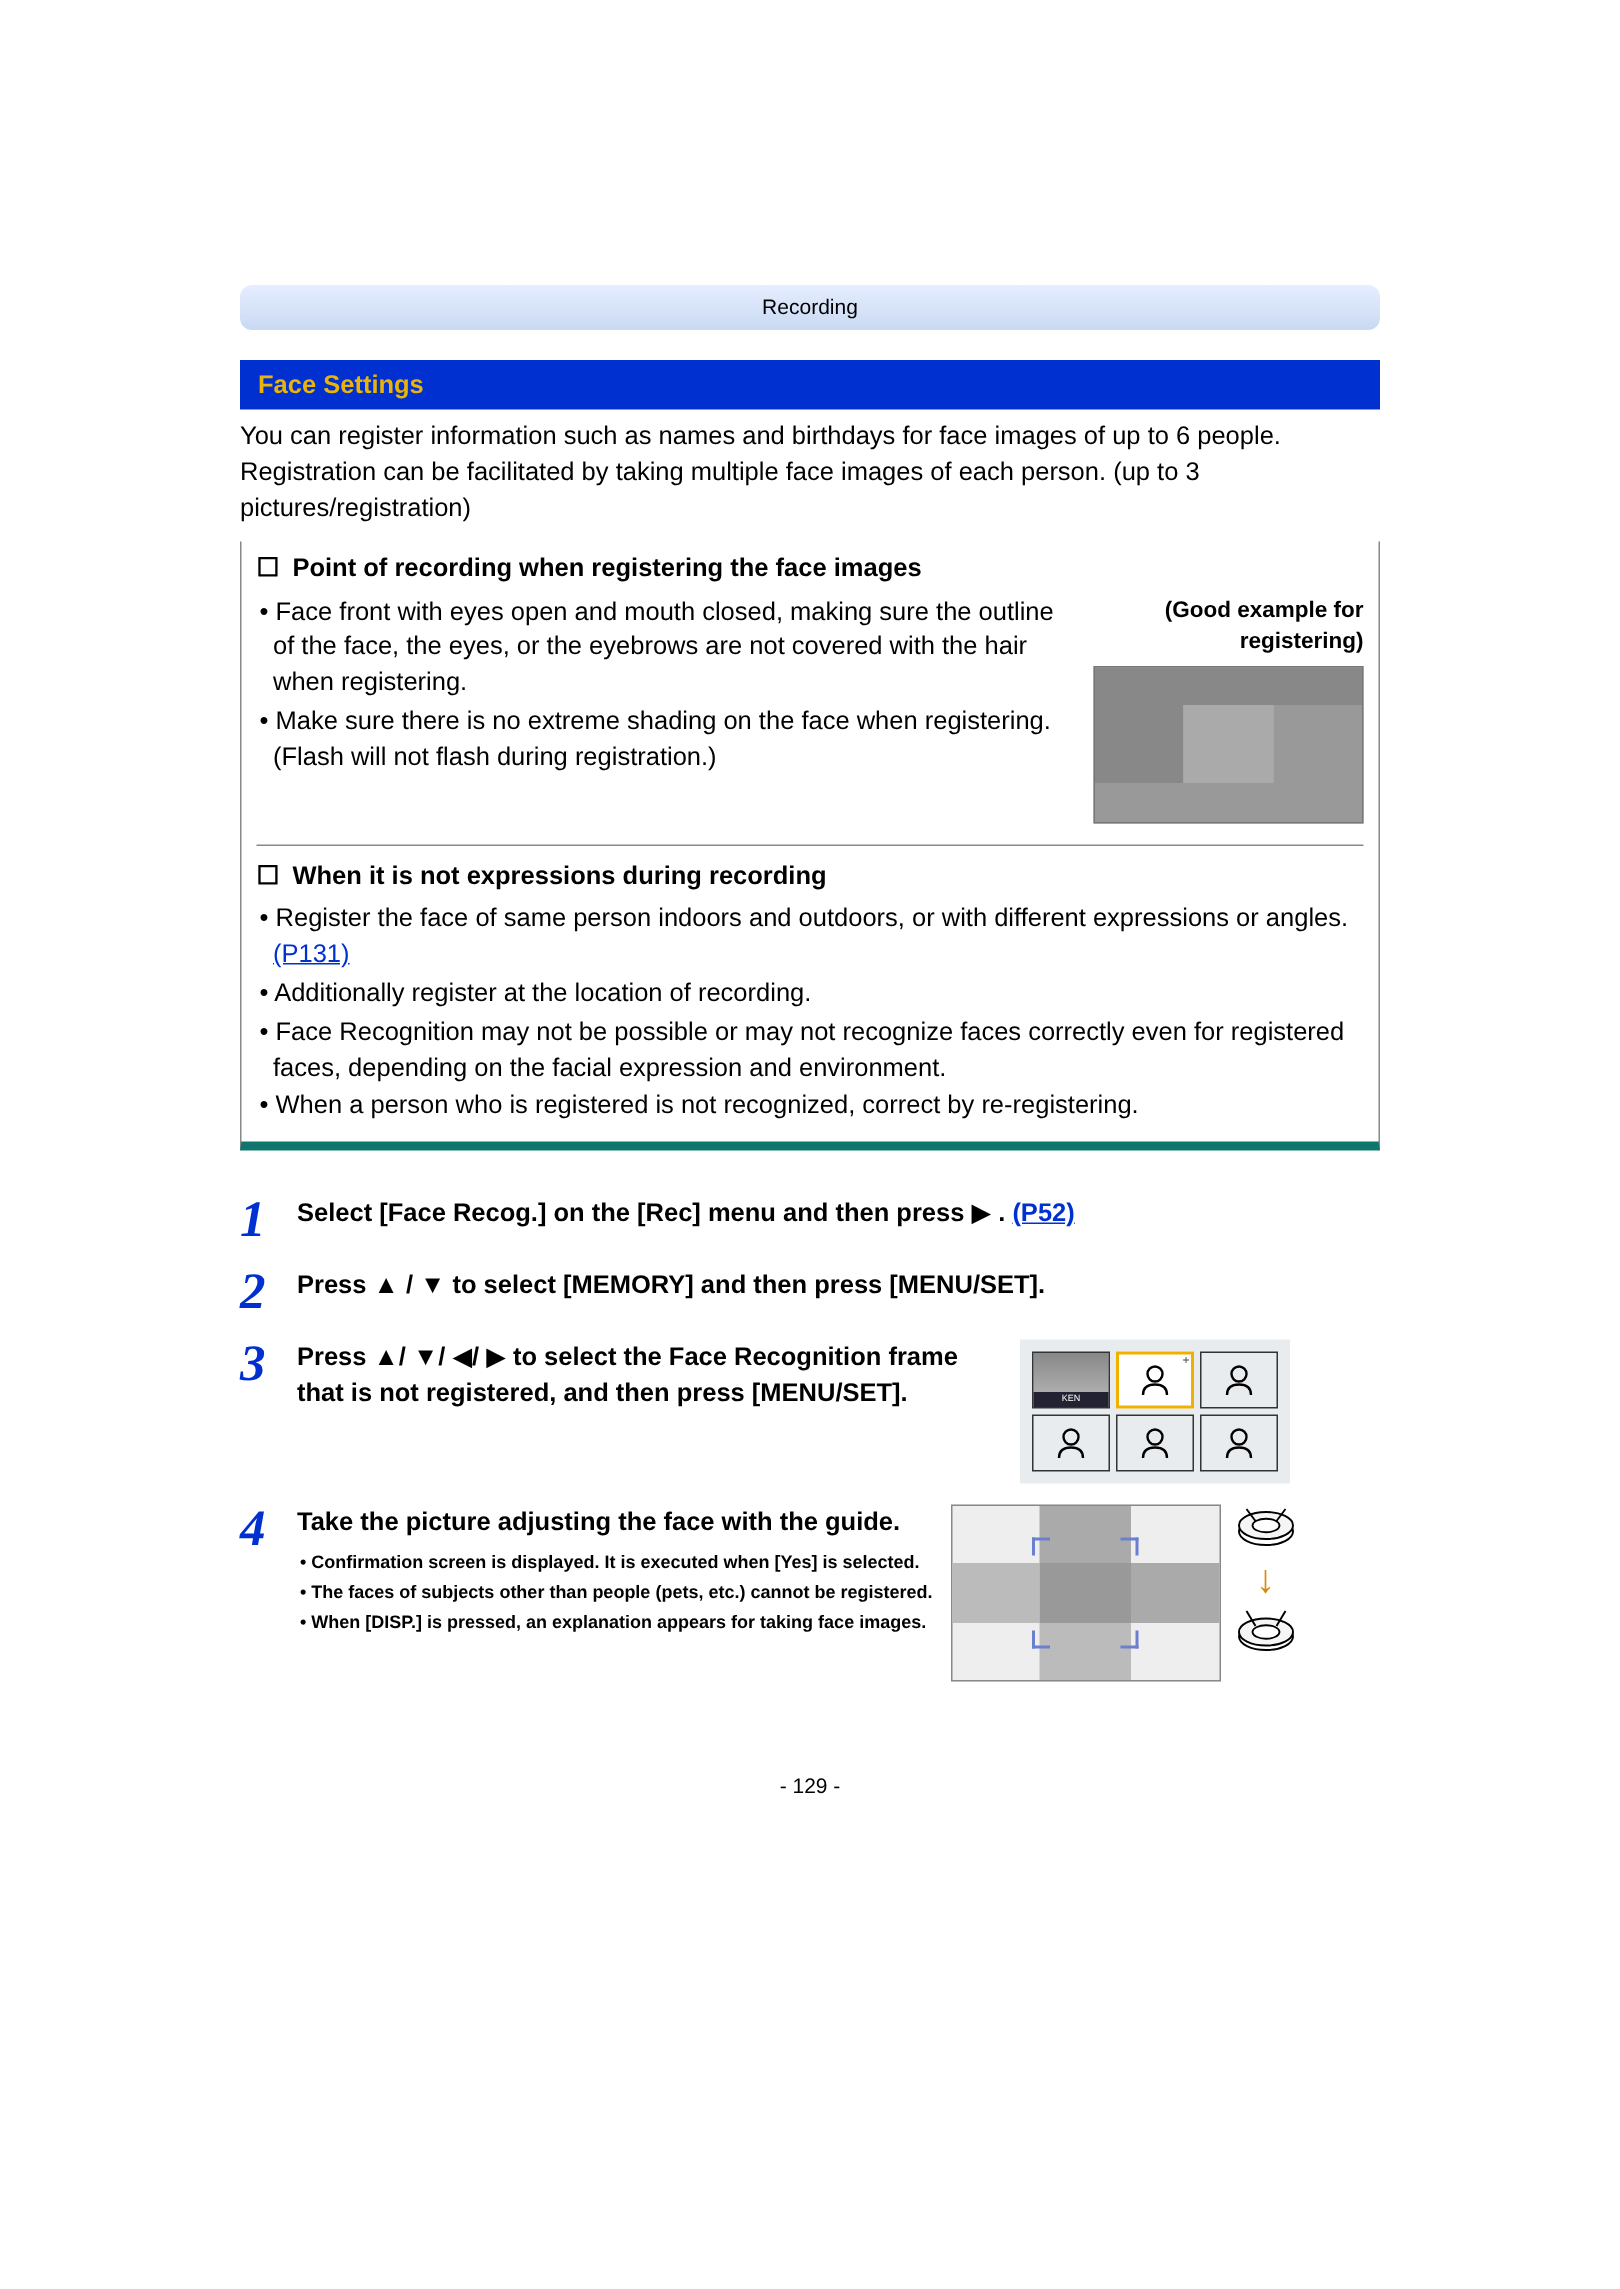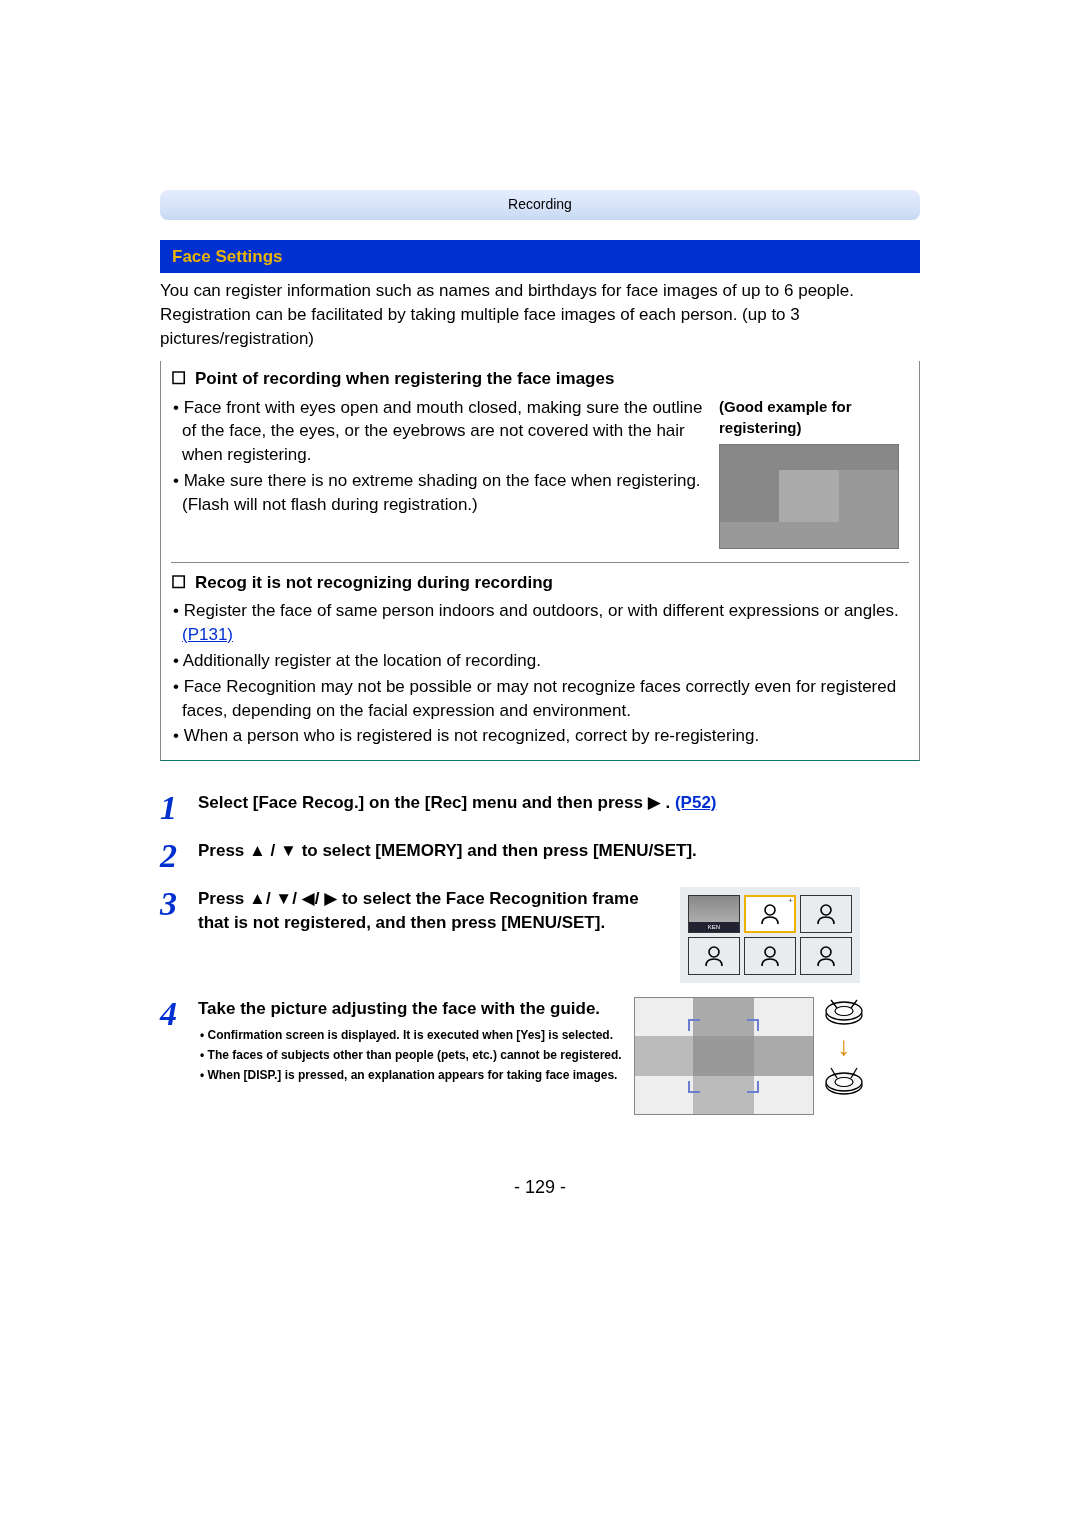--- a/index.html
+++ b/index.html
@@ -34,21 +34,21 @@
       font-weight: bold;
       margin: 8px 0 5px 0;
       border-top: 1px solid #888;
       padding-top: 8px;
     }
     .subhead.first { border-top: none; padding-top: 6px; }
     .flex-row { display: flex; gap: 14px; }
     .flex-row .left { flex: 1; }
     .flex-row .right {
       width: 190px;
-      text-align: left;
+      text-align: right;
       font-weight: bold;
       font-size: 15px;
     }
     .example-img {
       margin-top: 6px;
       width: 180px;
       height: 105px;
       display: inline-block;
       position: relative;
       border: 1px solid #777;
@@ -60,21 +60,21 @@
     .example-img .c1 { position:absolute; top:25%; left:0; width:33%; height:50%; background:#888; }
     .example-img .c2 { position:absolute; top:25%; left:33%; width:34%; height:50%; background:#aaa; }
     .example-img .c3 { position:absolute; top:25%; left:67%; width:33%; height:50%; background:#999; }
     ul { list-style: none; padding-left: 2px; }
     ul li { padding-left: 9px; text-indent: -9px; margin-bottom: 2px; }
     ul li::before { content: "• "; }
     .link { color: #0030d0; text-decoration: underline; }
     .box {
       border-left: 1px solid #888;
       border-right: 1px solid #888;
-      border-bottom: 1px solid #0f766e;
+      border-bottom: 6px solid #0f766e;
       padding: 0 10px 10px 10px;
       margin-bottom: 30px;
     }
     .step {
       display: flex;
       gap: 14px;
       align-items: flex-start;
       margin-bottom: 14px;
     }
     .step-num {
@@ -139,21 +139,21 @@
     .bl{bottom:0;left:0;border-right:none;border-top:none;}
     .br{bottom:0;right:0;border-left:none;border-top:none;}
     .side-icons { display:flex; flex-direction:column; align-items:center; gap:6px; }
     .shutter-btn {
       width:44px; height:30px;
     }
     .down-arrow-big { font-size:26px; color:#d88b00; font-weight:bold; line-height:1;}
     .page-num {
       text-align: center;
       margin-top: 60px;
-      font-size: 18px;
+      font-size: 14px;
     }
     .marker::before { content: "☐ "; font-weight: bold; letter-spacing:2px; }
     .plus-corner { border:1px solid #555; background:#fff; position:relative; }
     .plus-corner::before{
       content:"+"; font-size:8px; position:absolute; top:0; right:1px; color:#444; line-height:1;
     }
     .step-row { display:flex; gap:12px; align-items:flex-start; }
     .step-row .main { flex:1; }
   </style>
 </head>
@@ -178,21 +178,21 @@
     </div>
     <div class="right">
       <div>(Good example for registering)</div>
       <div class="example-img">
         <div class="top"></div><div class="mid"></div><div class="bot"></div>
         <div class="c1"></div><div class="c2"></div><div class="c3"></div>
       </div>
     </div>
   </div>
 
-  <div class="subhead marker">Recog it is not recognizing during recording</div>
+  <div class="subhead marker">When it is not expressions during recording</div>
 
   <ul>
     <li>
       <span>Register the face of same person indoors and outdoors, or with different expressions or angles.</span>
       <span class="link">(P131)</span>
     </li>
     <li>Additionally register at the location of recording.</li>
     <li>Face Recognition may not be possible or may not recognize faces correctly even for registered faces, depending on the facial expression and environment.</li>
     <li>When a person who is registered is not recognized, correct by re-registering.</li>
   </ul>

